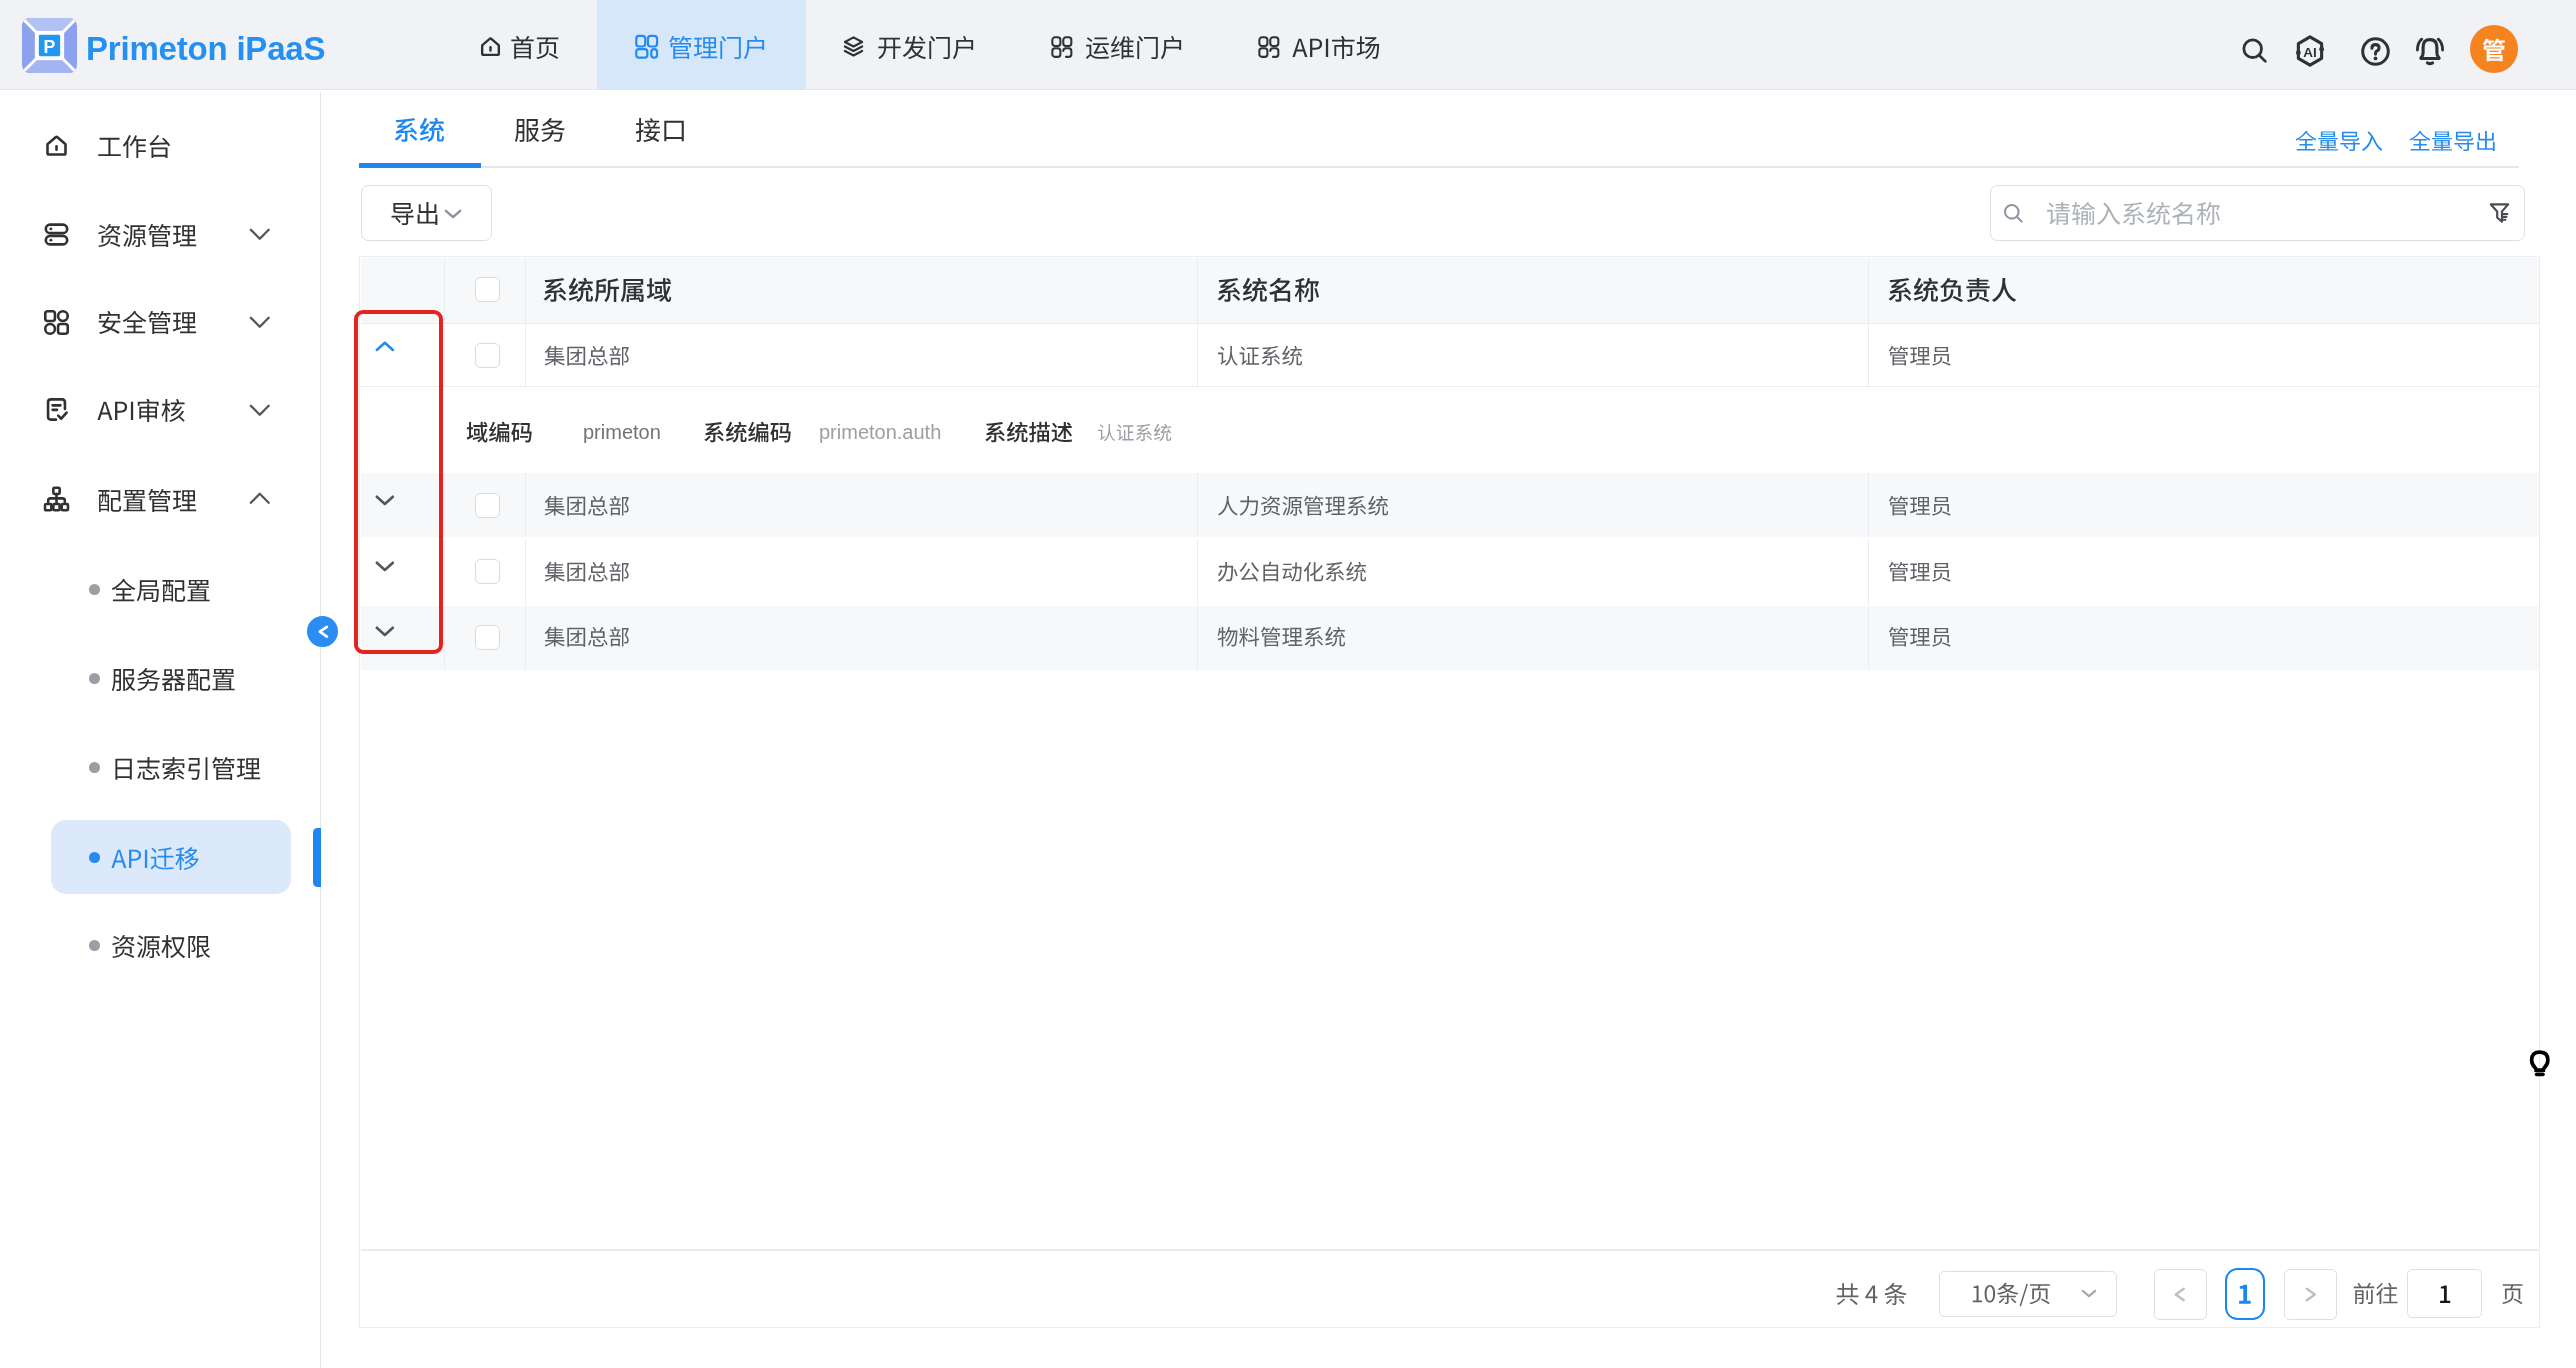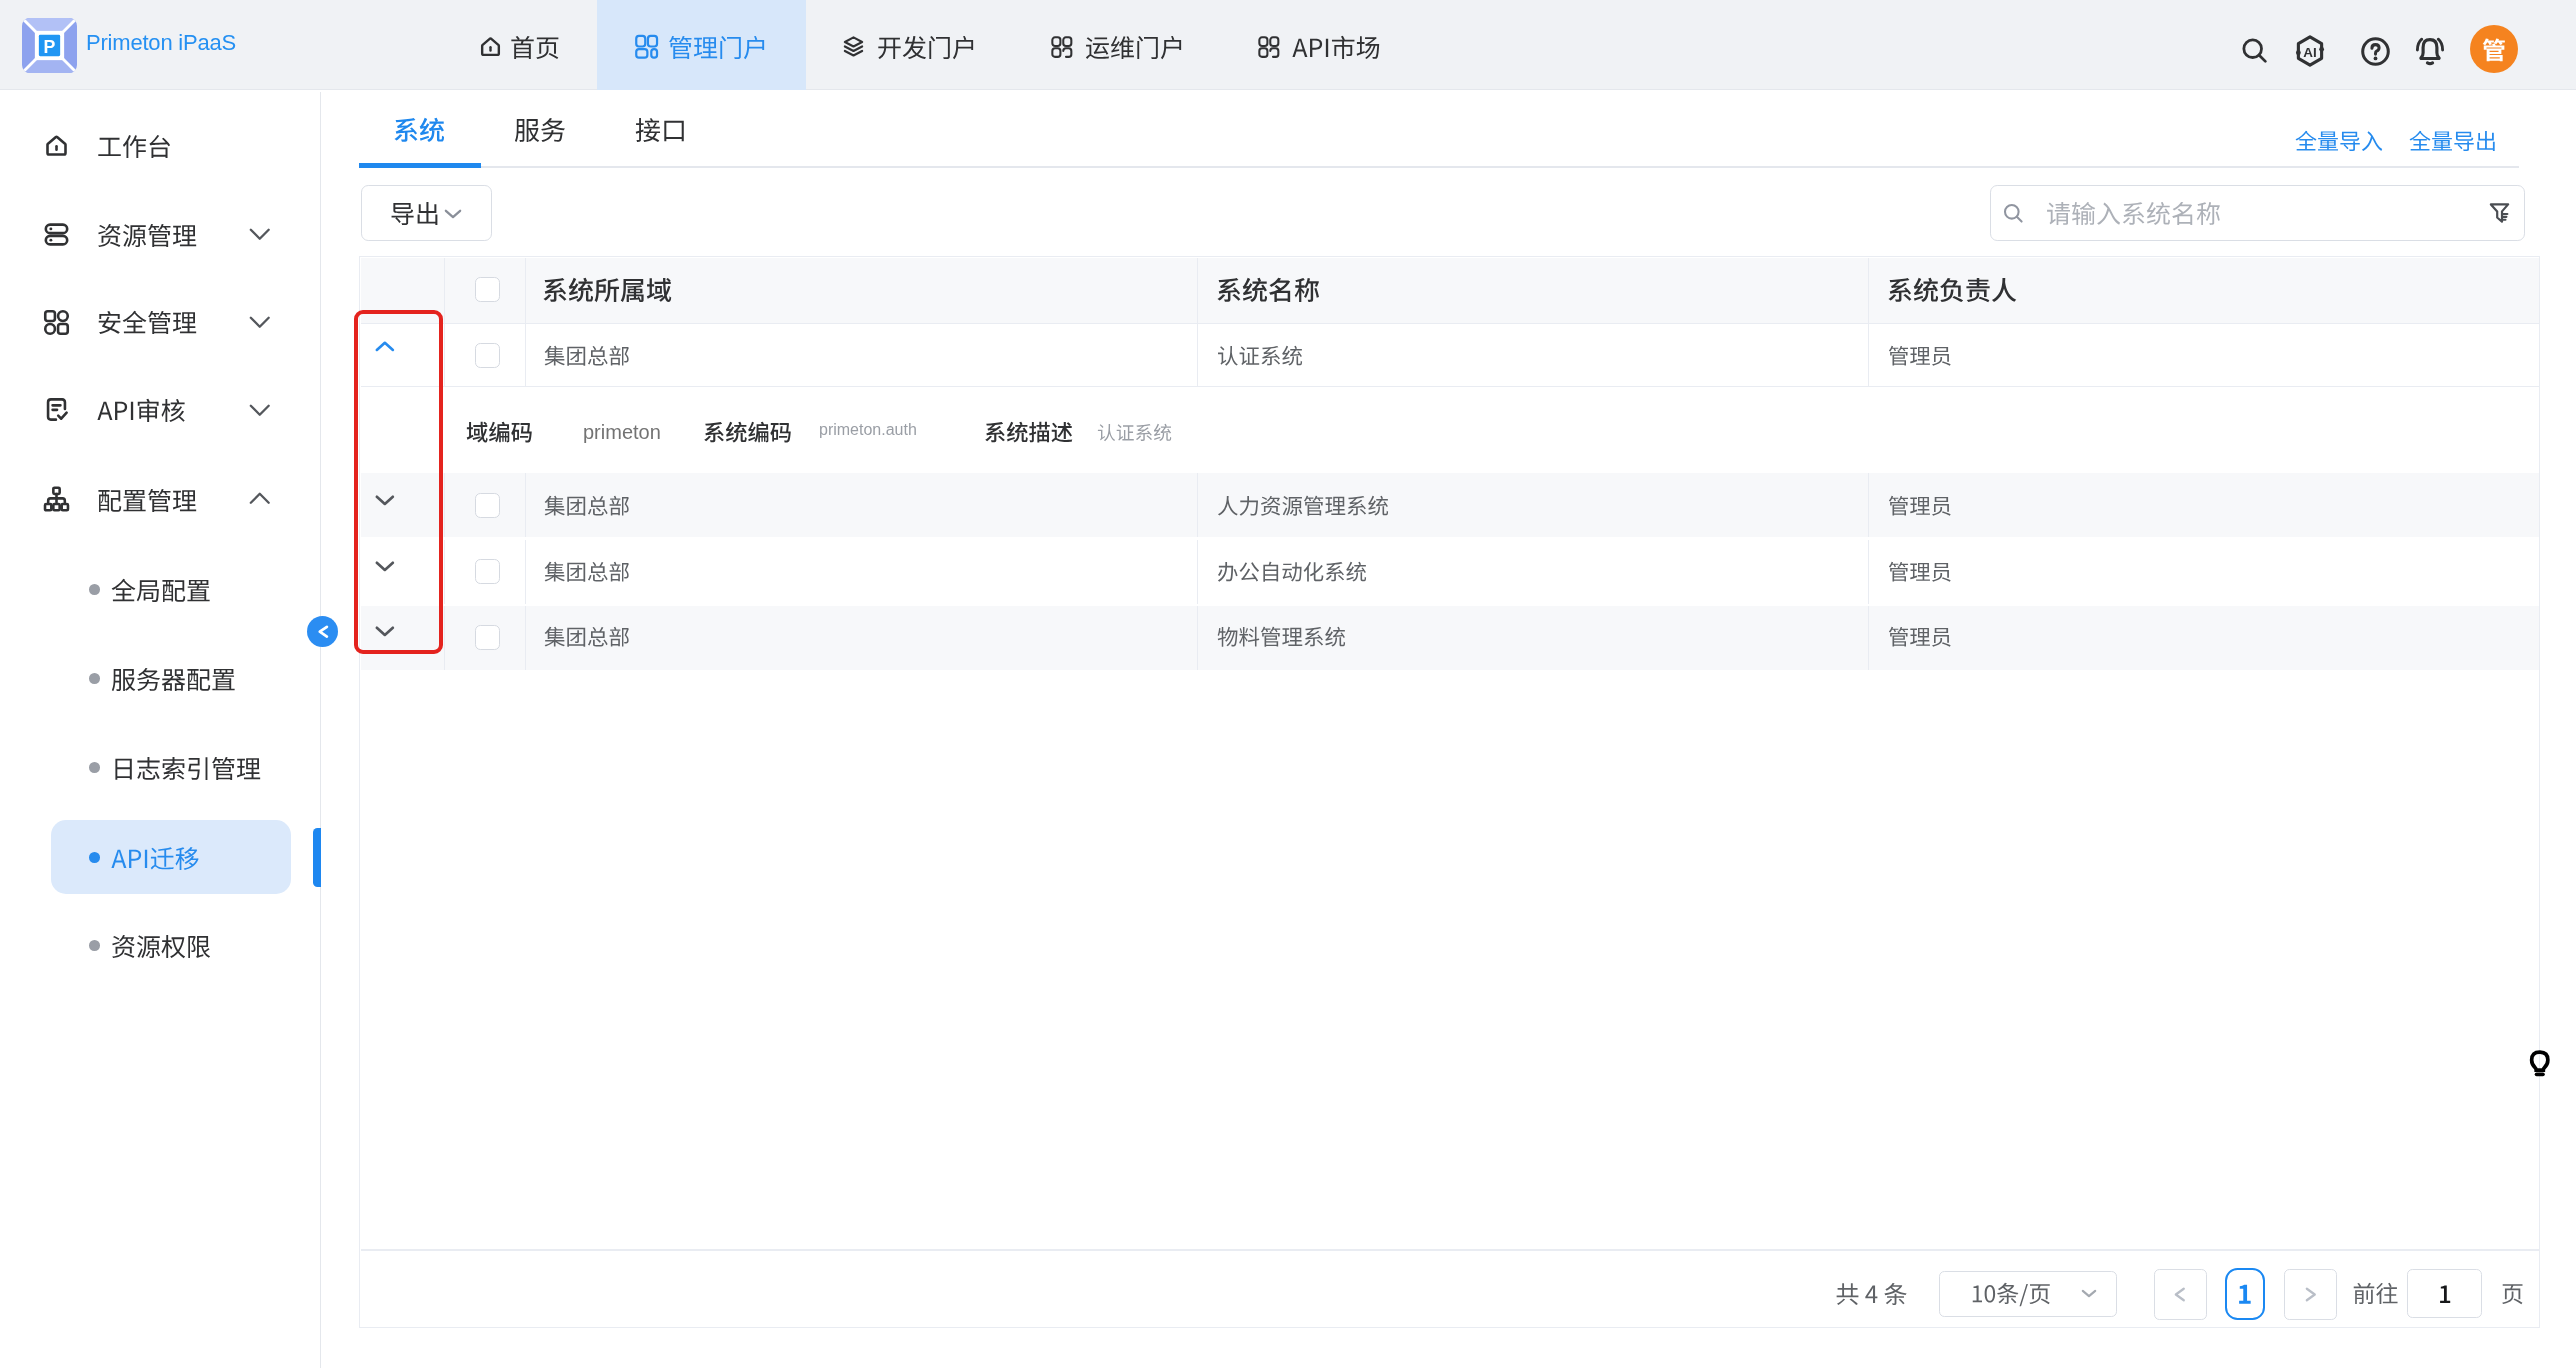--- a/index.html
+++ b/index.html
@@ -38,21 +38,21 @@
       <g clip-path="url(#lg)">
         <rect width="62" height="62" fill="#8da2ee"></rect>
         <path d="M0 0 H62 L45 17 H17 Z" fill="#b2c1f6"></path>
         <path d="M0 62 H62 L45 45 H17 Z" fill="#a3b4f2"></path>
         <path d="M-1 -1 L18 18 M63 -1 L44 18 M-1 63 L18 44 M63 63 L44 44" stroke="#fff" stroke-width="3.2"></path>
         <rect x="14.5" y="14.5" width="33" height="33" fill="#fff"></rect>
         <rect x="19" y="19" width="24" height="24" rx="1.5" fill="#2196f3"></rect>
         <text x="31" y="39" font-family="Liberation Sans" font-weight="bold" font-size="20" fill="#fff" text-anchor="middle">P</text>
       </g>
     </svg>
-    <div class="latin" style="left:86px;top:29.5px;font-size:22px;font-weight:normal;color:#2590f2;letter-spacing:-0.2px">Primeton iPaaS</div>
+    <div class="latin" style="left:86px;top:29.5px;font-size:33px;font-weight:bold;color:#2590f2;letter-spacing:-0.2px">Primeton iPaaS</div>
     <svg style="position:absolute;left:478px;top:34px;width:25px;height:25px;overflow:visible" viewBox="0 0 24 24" fill="none">
       <path d="M4.2 10.6 L11.2 4.6 Q12 4 12.8 4.6 L19.8 10.6 Q20 10.9 20 11.4 V18.6 Q20 20 18.6 20 H5.4 Q4 20 4 18.6 V11.4 Q4 10.9 4.2 10.6 Z" stroke="#303133" stroke-width="2.3" stroke-linecap="round" stroke-linejoin="round"></path>
       <path d="M12 12.6 V15.8" stroke="#303133" stroke-width="2.3" stroke-linecap="round" stroke-linejoin="round"></path>
     </svg>
     <svg style="position:absolute;left:510px;top:35px;width:50px;height:25px;overflow:visible" viewBox="0 -880 2000 1000">
       <path fill="#303133" d="M243 -312H755V-210H243ZM243 -373V-472H755V-373ZM243 -150H755V-44H243ZM228 -815C259 -782 294 -736 313 -702H54V-632H456C450 -602 442 -568 433 -539H168V80H243V23H755V80H833V-539H512L546 -632H949V-702H696C725 -737 757 -779 785 -820L702 -842C681 -800 643 -742 611 -702H345L389 -725C370 -758 331 -808 294 -844Z M1464 -462V-281C1464 -174 1421 -55 1050 19C1066 35 1087 64 1096 80C1485 -4 1541 -143 1541 -280V-462ZM1545 -110C1661 -56 1812 27 1885 83L1932 23C1854 -32 1703 -111 1589 -161ZM1171 -595V-128H1248V-525H1760V-130H1839V-595H1478C1497 -630 1517 -673 1535 -715H1935V-785H1074V-715H1449C1437 -676 1419 -631 1403 -595Z"></path>
     </svg>
     <svg style="position:absolute;left:635px;top:35px;width:23px;height:23px;overflow:visible" viewBox="0 0 24 24" fill="none">
       <rect x="1.3" y="1" width="9.4" height="11" rx="2.8" stroke="#268bee" stroke-width="2.3" stroke-linecap="round" stroke-linejoin="round"></rect>
       <rect x="13.5" y="1" width="9.5" height="11" rx="2.8" stroke="#268bee" stroke-width="2.3" stroke-linecap="round" stroke-linejoin="round"></rect>
@@ -269,21 +269,21 @@
       <path fill="#5f6266" d="M211 -438V81H287V47H771V79H845V-168H287V-237H792V-438ZM771 -12H287V-109H771ZM440 -623C451 -603 462 -580 471 -559H101V-394H174V-500H839V-394H915V-559H548C539 -584 522 -614 507 -637ZM287 -380H719V-294H287ZM167 -844C142 -757 98 -672 43 -616C62 -607 93 -590 108 -580C137 -613 164 -656 189 -703H258C280 -666 302 -621 311 -592L375 -614C367 -638 350 -672 331 -703H484V-758H214C224 -782 233 -806 240 -830ZM590 -842C572 -769 537 -699 492 -651C510 -642 541 -626 554 -616C575 -640 595 -669 612 -702H683C713 -665 742 -618 755 -589L816 -616C805 -640 784 -672 761 -702H940V-758H638C648 -781 656 -805 663 -829Z M1476 -540H1629V-411H1476ZM1694 -540H1847V-411H1694ZM1476 -728H1629V-601H1476ZM1694 -728H1847V-601H1694ZM1318 -22V47H1967V-22H1700V-160H1933V-228H1700V-346H1919V-794H1407V-346H1623V-228H1395V-160H1623V-22ZM1035 -100 1054 -24C1142 -53 1257 -92 1365 -128L1352 -201L1242 -164V-413H1343V-483H1242V-702H1358V-772H1046V-702H1170V-483H1056V-413H1170V-141C1119 -125 1073 -111 1035 -100Z M2268 -730H2735V-616H2268ZM2190 -795V-551H2817V-795ZM2455 -327V-235C2455 -156 2427 -49 2066 22C2083 38 2106 67 2115 84C2489 0 2535 -129 2535 -234V-327ZM2529 -65C2651 -23 2815 42 2898 84L2936 20C2850 -21 2685 -82 2566 -120ZM2155 -461V-92H2232V-391H2776V-99H2856V-461Z"></path>
     </svg>
     <div class="abs" style="left:361px;top:387px;width:2178px;height:87px;border-bottom:1.8px solid #e9ecf2"></div>
     <svg style="position:absolute;left:466px;top:421px;width:67px;height:22.4px;overflow:visible" viewBox="0 -880 3000 1000">
       <path fill="#303133" d="M296 -115 319 -26C414 -52 538 -86 656 -119L647 -198C518 -166 384 -133 296 -115ZM429 -458H535V-309H429ZM357 -532V-234H610V-532ZM32 -139 67 -44C148 -85 245 -138 336 -187L309 -271L227 -230V-513H311V-602H227V-832H138V-602H39V-513H138V-187C98 -168 62 -151 32 -139ZM851 -532C832 -449 806 -372 773 -302C762 -393 753 -499 749 -614H953V-701H904L948 -742C923 -772 872 -814 831 -843L777 -796C813 -769 856 -731 881 -701H746V-843H655L657 -701H328V-614H660C667 -451 680 -299 703 -179C649 -100 583 -35 504 15C524 29 559 60 572 76C631 34 683 -16 729 -73C760 25 804 84 863 84C931 84 956 43 970 -91C950 -101 922 -120 904 -142C901 -44 892 -6 875 -6C844 -6 817 -67 796 -167C857 -267 903 -383 937 -516Z M1035 -61 1057 25C1140 -10 1246 -55 1346 -99L1329 -173C1220 -130 1109 -86 1035 -61ZM1060 -419C1075 -426 1098 -432 1192 -444C1157 -387 1126 -342 1111 -324C1082 -286 1062 -261 1040 -257C1049 -235 1063 -193 1067 -177C1088 -189 1122 -201 1340 -252C1337 -271 1334 -305 1334 -329L1187 -298C1253 -387 1318 -493 1369 -596L1295 -639C1279 -601 1259 -563 1240 -526L1145 -518C1200 -603 1253 -712 1292 -815L1203 -846C1170 -726 1106 -597 1085 -564C1066 -530 1050 -507 1031 -502C1041 -479 1055 -437 1060 -419ZM1625 -341V-210H1558V-341ZM1685 -341H1743V-210H1685ZM1599 -825C1612 -799 1626 -768 1636 -739H1409V-522C1409 -368 1400 -143 1306 16C1326 25 1364 53 1378 69C1442 -38 1472 -179 1485 -310V75H1558V-137H1625V53H1685V-137H1743V51H1803V-137H1863V-2C1863 5 1861 7 1855 8C1848 8 1832 8 1813 7C1823 26 1831 56 1834 76C1869 76 1893 75 1912 63C1932 51 1936 30 1936 -1V-418L1863 -417H1493L1495 -491H1924V-739H1739C1728 -772 1709 -817 1689 -851ZM1803 -341H1863V-210H1803ZM1495 -661H1836V-569H1495Z M2414 -210V-126H2785V-210ZM2489 -651C2482 -548 2468 -411 2455 -327H2848C2831 -123 2810 -39 2785 -15C2776 -4 2765 -2 2749 -3C2730 -3 2688 -3 2643 -8C2657 16 2667 53 2668 78C2717 81 2762 80 2788 78C2820 75 2841 67 2862 43C2897 6 2920 -101 2941 -368C2943 -381 2944 -408 2944 -408H2826C2842 -533 2857 -678 2865 -786L2798 -793L2783 -789H2441V-703H2768C2760 -617 2748 -505 2736 -408H2554C2564 -482 2572 -571 2578 -645ZM2047 -795V-709H2163C2137 -565 2092 -431 2025 -341C2039 -315 2059 -258 2063 -234C2080 -255 2096 -278 2111 -303V38H2192V-40H2373V-485H2193C2218 -556 2237 -632 2252 -709H2398V-795ZM2192 -402H2290V-124H2192Z"></path>
     </svg>
     <div class="latin" style="left:583px;top:421px;font-size:20px;color:#737373">primeton</div>
     <svg style="position:absolute;left:703px;top:421px;width:89px;height:22.4px;overflow:visible" viewBox="0 -880 4000 1000">
       <path fill="#303133" d="M267 -220C217 -152 134 -81 56 -35C80 -21 120 10 139 28C214 -25 303 -107 362 -187ZM629 -176C710 -115 810 -27 858 29L940 -28C888 -84 785 -168 705 -225ZM654 -443C677 -421 701 -396 724 -371L345 -346C486 -416 630 -502 764 -606L694 -668C647 -628 595 -590 543 -554L317 -543C384 -590 450 -648 510 -708C640 -721 764 -739 863 -763L795 -842C631 -801 345 -775 100 -764C110 -742 122 -705 124 -681C205 -684 292 -689 378 -696C318 -637 254 -587 230 -571C200 -550 177 -535 156 -532C165 -509 178 -468 182 -450C204 -458 236 -463 419 -474C342 -427 277 -392 244 -377C182 -346 139 -328 104 -323C114 -298 128 -255 132 -237C162 -249 204 -255 459 -275V-31C459 -19 455 -16 439 -15C422 -14 364 -14 308 -17C322 9 338 49 343 76C417 76 470 76 507 61C545 46 555 20 555 -28V-282L786 -300C814 -267 837 -236 853 -210L927 -255C887 -318 803 -411 726 -480Z M1691 -349V-47C1691 38 1709 66 1788 66C1803 66 1852 66 1868 66C1936 66 1958 25 1965 -121C1941 -127 1903 -143 1884 -159C1881 -35 1878 -15 1858 -15C1848 -15 1813 -15 1805 -15C1786 -15 1784 -19 1784 -48V-349ZM1502 -347C1496 -162 1477 -55 1318 7C1339 25 1365 61 1377 85C1558 7 1588 -129 1596 -347ZM1038 -60 1060 34C1154 1 1273 -41 1386 -82L1369 -163C1247 -123 1121 -82 1038 -60ZM1588 -825C1606 -787 1626 -738 1636 -705H1403V-620H1573C1529 -560 1469 -482 1448 -463C1428 -443 1401 -435 1380 -431C1390 -410 1406 -363 1410 -339C1440 -352 1485 -358 1839 -393C1855 -366 1868 -341 1877 -321L1957 -364C1928 -424 1863 -518 1810 -588L1737 -551C1756 -525 1775 -496 1794 -467L1554 -446C1595 -498 1644 -564 1684 -620H1951V-705H1667L1733 -724C1722 -756 1698 -809 1677 -847ZM1060 -419C1076 -426 1099 -432 1200 -446C1162 -391 1129 -349 1113 -331C1082 -294 1059 -271 1036 -266C1047 -241 1062 -196 1067 -177C1090 -191 1127 -203 1372 -258C1369 -278 1368 -315 1371 -341L1204 -307C1274 -391 1342 -490 1399 -589L1316 -640C1298 -603 1277 -567 1256 -532L1155 -522C1215 -605 1272 -708 1315 -806L1218 -850C1179 -733 1109 -607 1086 -575C1065 -541 1046 -519 1026 -515C1039 -488 1055 -439 1060 -419Z M2035 -61 2057 25C2140 -10 2246 -55 2346 -99L2329 -173C2220 -130 2109 -86 2035 -61ZM2060 -419C2075 -426 2098 -432 2192 -444C2157 -387 2126 -342 2111 -324C2082 -286 2062 -261 2040 -257C2049 -235 2063 -193 2067 -177C2088 -189 2122 -201 2340 -252C2337 -271 2334 -305 2334 -329L2187 -298C2253 -387 2318 -493 2369 -596L2295 -639C2279 -601 2259 -563 2240 -526L2145 -518C2200 -603 2253 -712 2292 -815L2203 -846C2170 -726 2106 -597 2085 -564C2066 -530 2050 -507 2031 -502C2041 -479 2055 -437 2060 -419ZM2625 -341V-210H2558V-341ZM2685 -341H2743V-210H2685ZM2599 -825C2612 -799 2626 -768 2636 -739H2409V-522C2409 -368 2400 -143 2306 16C2326 25 2364 53 2378 69C2442 -38 2472 -179 2485 -310V75H2558V-137H2625V53H2685V-137H2743V51H2803V-137H2863V-2C2863 5 2861 7 2855 8C2848 8 2832 8 2813 7C2823 26 2831 56 2834 76C2869 76 2893 75 2912 63C2932 51 2936 30 2936 -1V-418L2863 -417H2493L2495 -491H2924V-739H2739C2728 -772 2709 -817 2689 -851ZM2803 -341H2863V-210H2803ZM2495 -661H2836V-569H2495Z M3414 -210V-126H3785V-210ZM3489 -651C3482 -548 3468 -411 3455 -327H3848C3831 -123 3810 -39 3785 -15C3776 -4 3765 -2 3749 -3C3730 -3 3688 -3 3643 -8C3657 16 3667 53 3668 78C3717 81 3762 80 3788 78C3820 75 3841 67 3862 43C3897 6 3920 -101 3941 -368C3943 -381 3944 -408 3944 -408H3826C3842 -533 3857 -678 3865 -786L3798 -793L3783 -789H3441V-703H3768C3760 -617 3748 -505 3736 -408H3554C3564 -482 3572 -571 3578 -645ZM3047 -795V-709H3163C3137 -565 3092 -431 3025 -341C3039 -315 3059 -258 3063 -234C3080 -255 3096 -278 3111 -303V38H3192V-40H3373V-485H3193C3218 -556 3237 -632 3252 -709H3398V-795ZM3192 -402H3290V-124H3192Z"></path>
     </svg>
-    <div class="latin" style="left:819px;top:421px;font-size:16px;color:#9a9ea5">primeton.auth</div>
+    <div class="latin" style="left:819px;top:421px;font-size:20px;color:#9a9ea5">primeton.auth</div>
     <svg style="position:absolute;left:984px;top:421px;width:89px;height:22.4px;overflow:visible" viewBox="0 -880 4000 1000">
       <path fill="#303133" d="M267 -220C217 -152 134 -81 56 -35C80 -21 120 10 139 28C214 -25 303 -107 362 -187ZM629 -176C710 -115 810 -27 858 29L940 -28C888 -84 785 -168 705 -225ZM654 -443C677 -421 701 -396 724 -371L345 -346C486 -416 630 -502 764 -606L694 -668C647 -628 595 -590 543 -554L317 -543C384 -590 450 -648 510 -708C640 -721 764 -739 863 -763L795 -842C631 -801 345 -775 100 -764C110 -742 122 -705 124 -681C205 -684 292 -689 378 -696C318 -637 254 -587 230 -571C200 -550 177 -535 156 -532C165 -509 178 -468 182 -450C204 -458 236 -463 419 -474C342 -427 277 -392 244 -377C182 -346 139 -328 104 -323C114 -298 128 -255 132 -237C162 -249 204 -255 459 -275V-31C459 -19 455 -16 439 -15C422 -14 364 -14 308 -17C322 9 338 49 343 76C417 76 470 76 507 61C545 46 555 20 555 -28V-282L786 -300C814 -267 837 -236 853 -210L927 -255C887 -318 803 -411 726 -480Z M1691 -349V-47C1691 38 1709 66 1788 66C1803 66 1852 66 1868 66C1936 66 1958 25 1965 -121C1941 -127 1903 -143 1884 -159C1881 -35 1878 -15 1858 -15C1848 -15 1813 -15 1805 -15C1786 -15 1784 -19 1784 -48V-349ZM1502 -347C1496 -162 1477 -55 1318 7C1339 25 1365 61 1377 85C1558 7 1588 -129 1596 -347ZM1038 -60 1060 34C1154 1 1273 -41 1386 -82L1369 -163C1247 -123 1121 -82 1038 -60ZM1588 -825C1606 -787 1626 -738 1636 -705H1403V-620H1573C1529 -560 1469 -482 1448 -463C1428 -443 1401 -435 1380 -431C1390 -410 1406 -363 1410 -339C1440 -352 1485 -358 1839 -393C1855 -366 1868 -341 1877 -321L1957 -364C1928 -424 1863 -518 1810 -588L1737 -551C1756 -525 1775 -496 1794 -467L1554 -446C1595 -498 1644 -564 1684 -620H1951V-705H1667L1733 -724C1722 -756 1698 -809 1677 -847ZM1060 -419C1076 -426 1099 -432 1200 -446C1162 -391 1129 -349 1113 -331C1082 -294 1059 -271 1036 -266C1047 -241 1062 -196 1067 -177C1090 -191 1127 -203 1372 -258C1369 -278 1368 -315 1371 -341L1204 -307C1274 -391 1342 -490 1399 -589L1316 -640C1298 -603 1277 -567 1256 -532L1155 -522C1215 -605 1272 -708 1315 -806L1218 -850C1179 -733 1109 -607 1086 -575C1065 -541 1046 -519 1026 -515C1039 -488 1055 -439 1060 -419Z M2738 -844V-706H2578V-844H2488V-706H2359V-620H2488V-497H2578V-620H2738V-497H2830V-620H2955V-706H2830V-844ZM2484 -175H2614V-52H2484ZM2484 -256V-376H2614V-256ZM2831 -175V-52H2699V-175ZM2831 -256H2699V-376H2831ZM2398 -459V81H2484V31H2831V76H2922V-459ZM2153 -843V-648H2040V-560H2153V-358L2025 -323L2047 -232L2153 -264V-30C2153 -16 2149 -12 2136 -12C2124 -12 2087 -12 2047 -13C2059 12 2070 52 2072 74C2136 75 2177 72 2204 57C2231 42 2240 18 2240 -30V-291L2347 -325L2335 -410L2240 -383V-560H2340V-648H2240V-843Z M3717 -786C3758 -748 3810 -694 3835 -660L3910 -709C3884 -742 3830 -794 3789 -830ZM3058 -758C3112 -700 3176 -621 3204 -570L3284 -620C3253 -671 3187 -748 3133 -802ZM3584 -835V-655H3319V-567H3539C3484 -424 3396 -284 3301 -210C3322 -193 3352 -160 3367 -139C3451 -214 3527 -333 3584 -465V-74H3679V-461C3760 -365 3840 -257 3879 -182L3953 -237C3902 -327 3791 -463 3694 -567H3943V-655H3679V-835ZM3271 -486H3044V-398H3181V-115C3135 -97 3084 -58 3034 -11L3093 71C3143 11 3195 -44 3230 -44C3255 -44 3286 -15 3331 8C3403 47 3489 57 3608 57C3704 57 3871 52 3940 47C3942 21 3957 -23 3967 -47C3870 -36 3719 -28 3610 -28C3504 -28 3415 -35 3349 -69C3315 -87 3291 -104 3271 -115Z"></path>
     </svg>
     <svg style="position:absolute;left:1097px;top:423px;width:75px;height:19px;overflow:visible" viewBox="0 -880 4000 1000">
       <path fill="#9a9ea5" d="M142 -775C192 -729 260 -663 292 -625L345 -680C311 -717 242 -778 192 -821ZM622 -839C620 -500 625 -149 372 28C392 40 416 63 429 80C563 -17 630 -161 663 -327C701 -186 772 -17 913 79C926 60 948 38 968 24C749 -117 703 -434 690 -531C697 -631 697 -736 698 -839ZM47 -526V-454H215V-111C215 -63 181 -29 160 -15C174 -2 195 24 202 40C216 21 243 0 434 -134C427 -149 417 -177 412 -197L288 -114V-526Z M1102 -769C1156 -722 1224 -657 1257 -615L1309 -667C1276 -708 1206 -771 1151 -814ZM1352 -30V40H1962V-30H1724V-360H1922V-431H1724V-693H1940V-763H1386V-693H1647V-30H1512V-512H1438V-30ZM1050 -526V-454H1191V-107C1191 -54 1154 -15 1135 1C1148 12 1172 37 1181 52C1196 32 1223 10 1394 -124C1385 -139 1371 -169 1364 -188L1264 -112V-526Z M2286 -224C2233 -152 2150 -78 2070 -30C2090 -19 2121 6 2136 20C2212 -34 2301 -116 2361 -197ZM2636 -190C2719 -126 2822 -34 2872 22L2936 -23C2882 -80 2779 -168 2695 -229ZM2664 -444C2690 -420 2718 -392 2745 -363L2305 -334C2455 -408 2608 -500 2756 -612L2698 -660C2648 -619 2593 -580 2540 -543L2295 -531C2367 -582 2440 -646 2507 -716C2637 -729 2760 -747 2855 -770L2803 -833C2641 -792 2350 -765 2107 -753C2115 -736 2124 -706 2126 -688C2214 -692 2308 -698 2401 -706C2336 -638 2262 -578 2236 -561C2206 -539 2182 -524 2162 -521C2170 -502 2181 -469 2183 -454C2204 -462 2235 -466 2438 -478C2353 -425 2280 -385 2245 -369C2183 -338 2138 -319 2106 -315C2115 -295 2126 -260 2129 -245C2157 -256 2196 -261 2471 -282V-20C2471 -9 2468 -5 2451 -4C2435 -3 2380 -3 2320 -6C2332 15 2345 47 2349 69C2422 69 2472 68 2505 56C2539 44 2547 23 2547 -19V-288L2796 -306C2825 -273 2849 -242 2866 -216L2926 -252C2885 -313 2799 -405 2722 -474Z M3698 -352V-36C3698 38 3715 60 3785 60C3799 60 3859 60 3873 60C3935 60 3953 22 3958 -114C3939 -119 3909 -131 3894 -145C3891 -24 3887 -6 3865 -6C3853 -6 3806 -6 3797 -6C3775 -6 3772 -9 3772 -36V-352ZM3510 -350C3504 -152 3481 -45 3317 16C3334 30 3355 58 3364 77C3545 3 3576 -126 3584 -350ZM3042 -53 3059 21C3149 -8 3267 -45 3379 -82L3367 -147C3246 -111 3123 -74 3042 -53ZM3595 -824C3614 -783 3639 -729 3649 -695H3407V-627H3587C3542 -565 3473 -473 3450 -451C3431 -433 3406 -426 3387 -421C3395 -405 3409 -367 3412 -348C3440 -360 3482 -365 3845 -399C3861 -372 3876 -346 3886 -326L3949 -361C3919 -419 3854 -513 3800 -583L3741 -553C3763 -524 3786 -491 3807 -458L3532 -435C3577 -490 3634 -568 3676 -627H3948V-695H3660L3724 -715C3712 -747 3687 -802 3664 -842ZM3060 -423C3075 -430 3098 -435 3218 -452C3175 -389 3136 -340 3118 -321C3086 -284 3063 -259 3041 -255C3050 -235 3062 -198 3066 -182C3087 -195 3121 -206 3369 -260C3367 -276 3366 -305 3368 -326L3179 -289C3255 -377 3330 -484 3393 -592L3326 -632C3307 -595 3286 -557 3263 -522L3140 -509C3202 -595 3264 -704 3310 -809L3234 -844C3190 -723 3116 -594 3092 -561C3070 -527 3051 -504 3033 -500C3043 -479 3055 -439 3060 -423Z"></path>
     </svg>
     <div class="row stripe" style="left:361px;top:473px;height:64px;">
       <div class="cell c1"></div>
       <div class="cell c2"></div>
       <div class="cell c3"></div>

